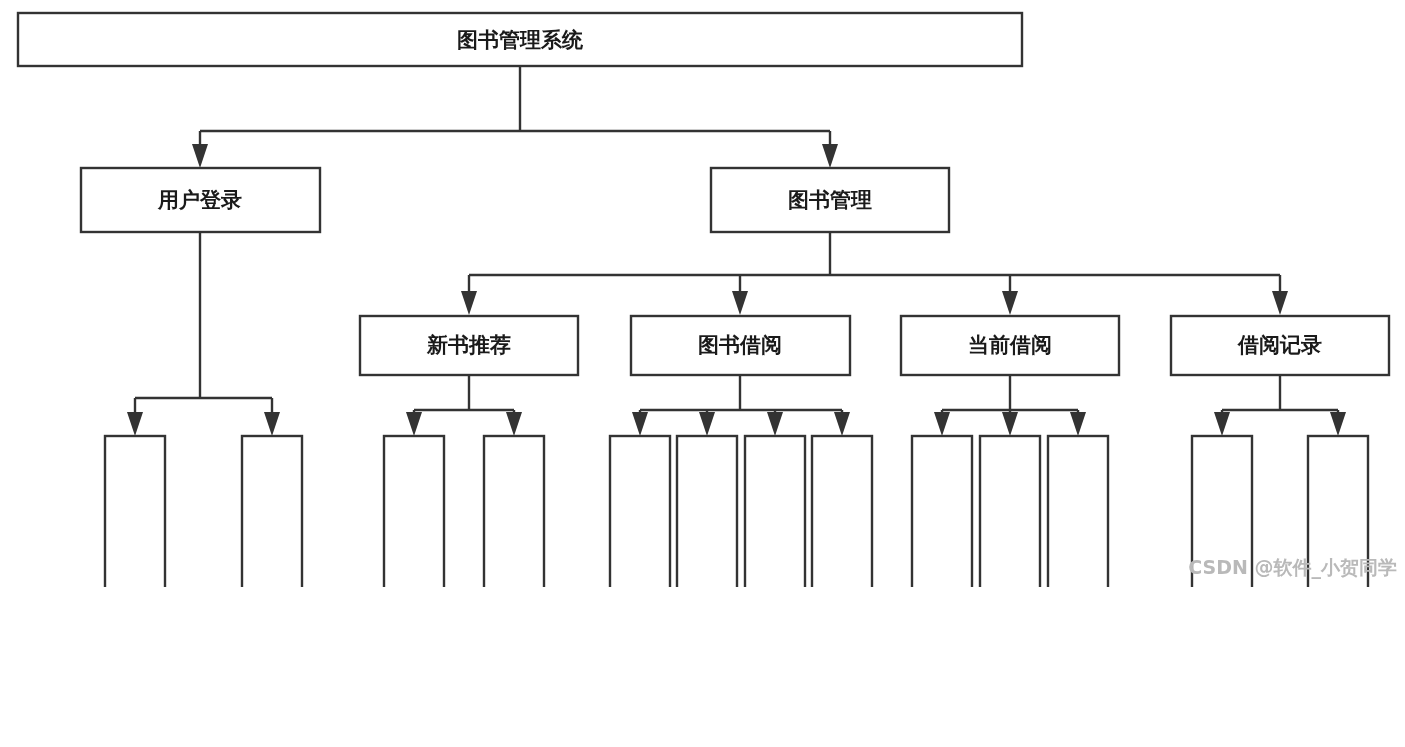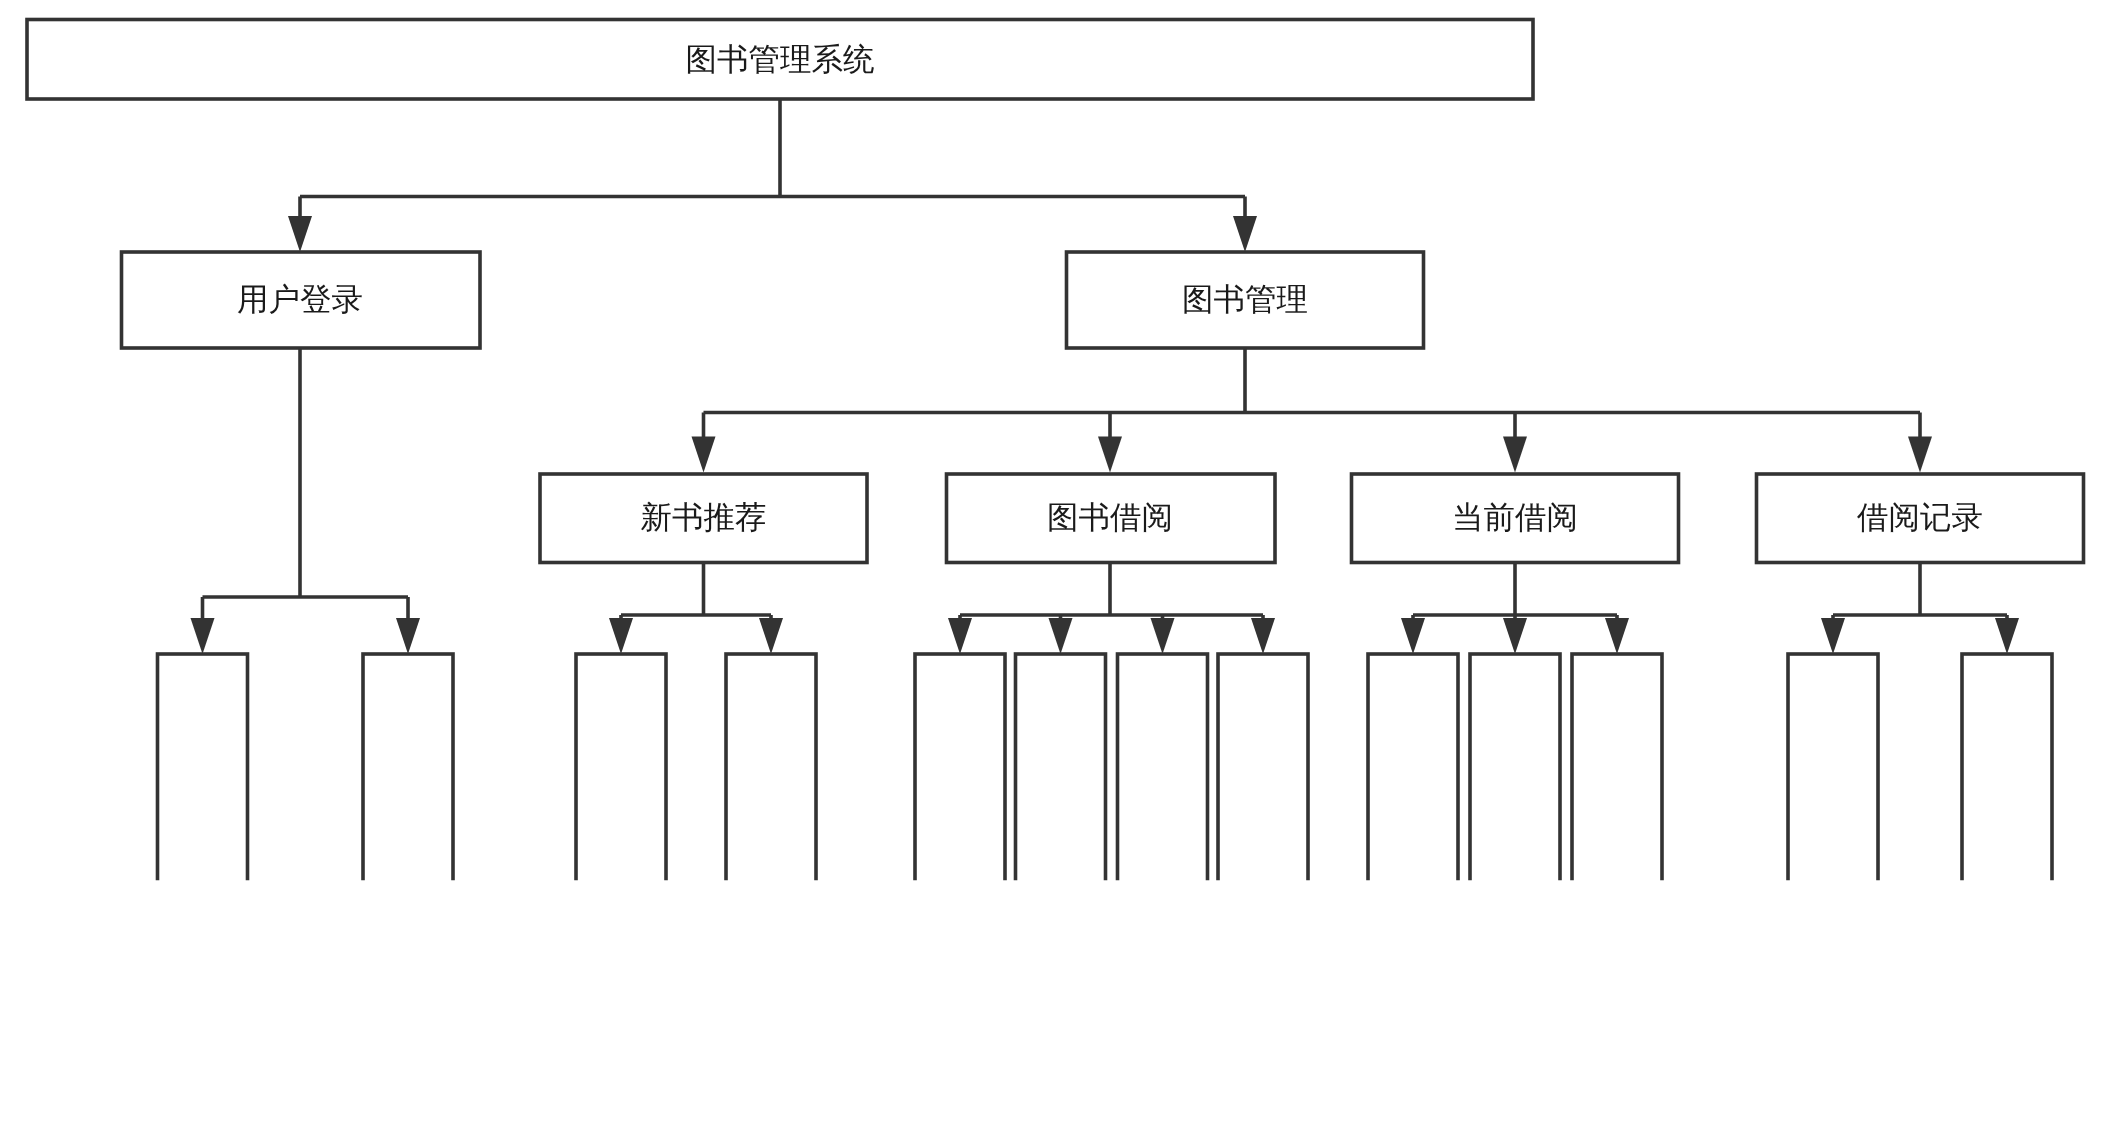--- a/index.html
+++ b/index.html
@@ -9,20 +9,21 @@
   }
   body {
     font-family: "DejaVu Sans", "Liberation Sans", sans-serif;
   }
   #diagram-root {
     position: relative;
     width: 1405px;
     height: 587px;
     background: #ffffff;
     overflow: hidden;
+    font-weight: bold;
   }
   svg#tree-svg {
     position: absolute;
     left: 0;
     top: 0;
     width: 1405px;
     height: 747px;
     display: block;
   }
   .node-box {
@@ -203,13 +204,14 @@
   <div class="leaf-label" style="left:745px; top:440px; width:60px; height:291px; display:flex; align-items:flex-start; justify-content:center;">编辑图书（管理员）</div>
   <div class="leaf-label" style="left:812px; top:436px; width:60px; height:299px; display:flex; align-items:center; justify-content:center;">借阅图书</div>
 
   <div class="leaf-label" style="left:912px; top:436px; width:60px; height:299px; display:flex; align-items:center; justify-content:center;">查询图书</div>
   <div class="leaf-label" style="left:980px; top:436px; width:60px; height:299px; display:flex; align-items:center; justify-content:center;">归还图书</div>
   <div class="leaf-label" style="left:1048px; top:440px; width:60px; height:291px; display:flex; align-items:flex-start; justify-content:center;">确认归还（管理员）</div>
 
   <div class="leaf-label" style="left:1192px; top:436px; width:60px; height:299px; display:flex; align-items:center; justify-content:center;">新增借阅记录</div>
   <div class="leaf-label" style="left:1308px; top:436px; width:60px; height:299px; display:flex; align-items:center; justify-content:center;">查询借阅记录</div>
 
+  <div class="watermark">CSDN @软件_小贺同学</div>
 </div>
 
 </body></html>

